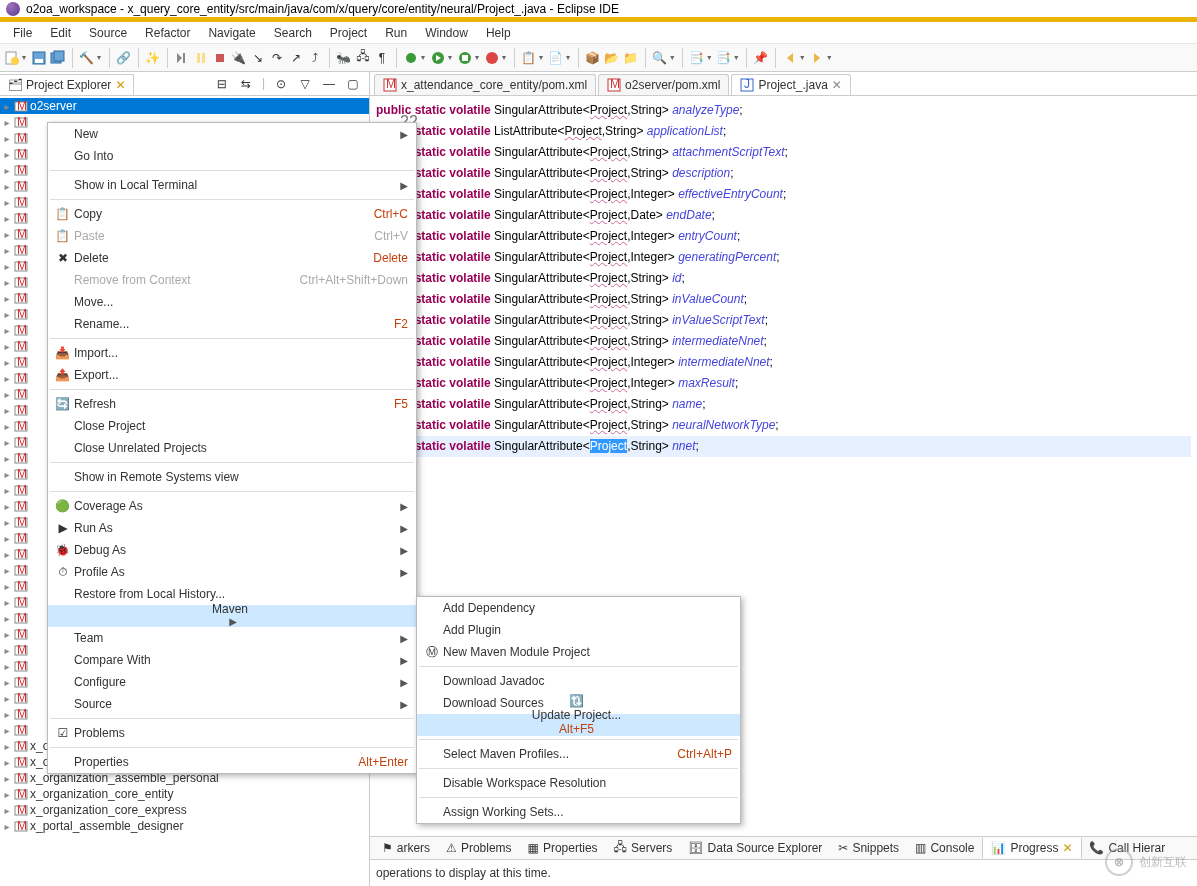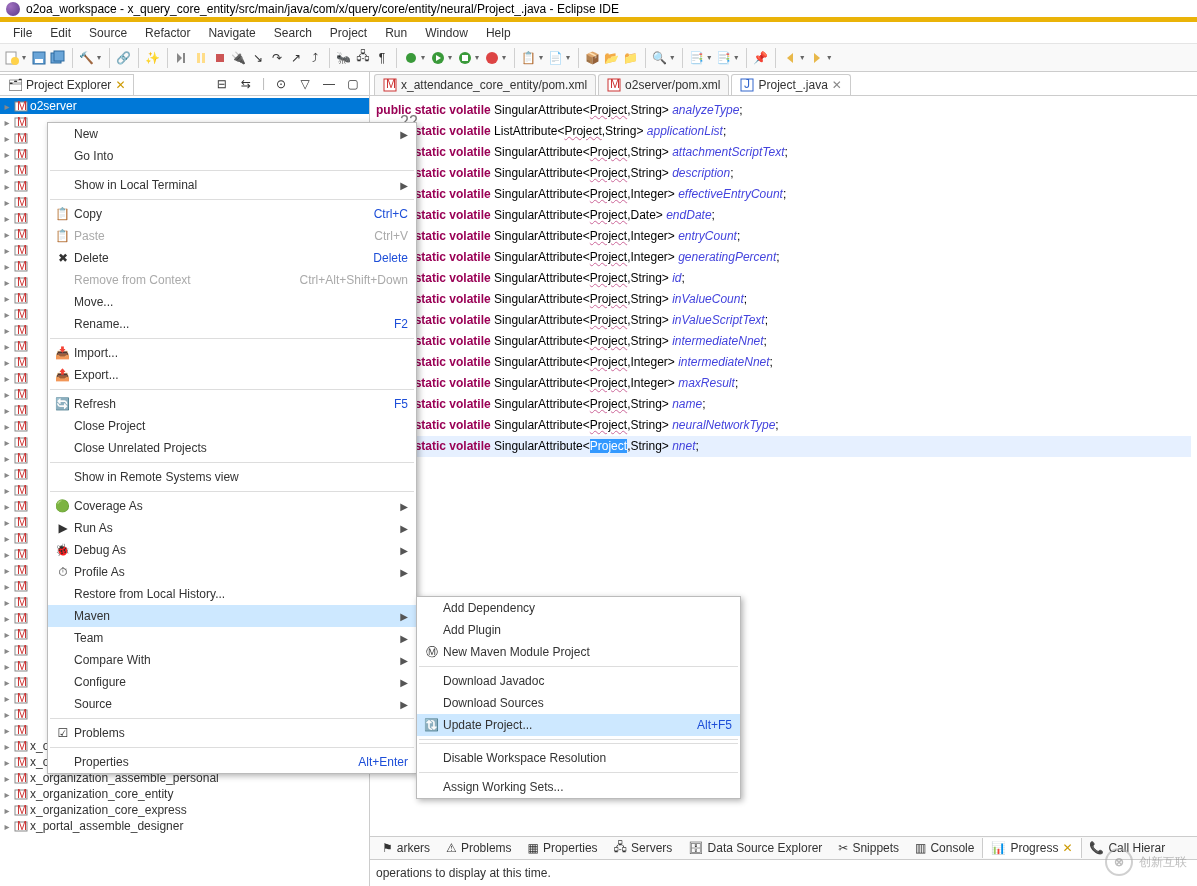--- a/index.html
+++ b/index.html
@@ -33,24 +33,24 @@
   .kw { color: #990055; font-weight: bold; }
   .typ { color: #000; }
   .gen1 { color: #000; text-decoration: underline wavy #cc6699 1px; }
   .sel-type { background: #3399ff; color: #fff; }
   .fld { color: #4444dd; font-style: italic; }
   .line-hl { background: #e6f0ff; display:block; width:100%;}
   .ctx-menu { position: absolute; background: #fff; border: 1px solid #bbb; box-shadow: 2px 2px 6px rgba(0,0,0,0.3); z-index: 100; }
   .ctx-menu.m1 { left: 47px; top: 122px; width: 370px; }
   .ctx-menu.m2 { left: 416px; top: 596px; width: 325px; }
   .ctx-row { display: flex; align-items: center; height: 22px; padding: 0 8px 0 4px; cursor: default; justify-content: flex-end; }
-  .ctx-row:hover, .ctx-row.hov { background: #cde8ff; }
+  .ctx-row:hover, .ctx-row.hov { background: #cde8ff; flex-direction: column; }
   .ctx-icon { width: 22px; display:flex; justify-content:center; }
   .ctx-label { flex: 1; }
-  .ctx-key { color: #1d4ed8; }
+  .ctx-key { color: #c2410c; }
   .ctx-arrow { color: #555; font-size: 10px; margin-left: 6px; }
   .ctx-sep { height: 1px; background: #ddd; margin: 3px 2px; }
   .ctx-row.disabled .ctx-label, .ctx-row.disabled .ctx-key { color: #aaa; }
   .bottom-tabs { height: 24px; display: flex; align-items: center; border-top: 1px solid #ccc; border-bottom: 1px solid #ccc; padding-left: 4px; gap: 0; background:#f9f9f9;}
   .bottom-tab { display: flex; align-items: center; gap: 4px; padding: 3px 8px; cursor:pointer;}
   .bottom-tab.active { background:#fff; border-left:1px solid #ccc; border-right:1px solid #ccc;}
   .bottom-body { padding: 6px; color: #333; }
   .mini-icon { width:14px; height:14px; display:inline-block; }
   .stub-num { position:absolute; left:400px; top:113px; color:#787878; font-size:16px;}
   svg { display:block; }
@@ -890,20 +890,25 @@
     <div class="ctx-row">
       <span class="ctx-icon"></span>
       <span class="ctx-label">Download Sources</span>
     </div>
     <div class="ctx-row hov">
       <span class="ctx-icon">🔃</span>
       <span class="ctx-label">Update Project...</span>
       <span class="ctx-key">Alt+F5</span>
     </div>
     <div class="ctx-sep"></div>
+    <div class="ctx-row">
+      <span class="ctx-icon"></span>
+      <span class="ctx-label">Select Maven Profiles...</span>
+      <span class="ctx-key">Ctrl+Alt+P</span>
+    </div>
     <div class="ctx-sep"></div>
     <div class="ctx-row">
       <span class="ctx-icon"></span>
       <span class="ctx-label">Disable Workspace Resolution</span>
     </div>
     <div class="ctx-sep"></div>
     <div class="ctx-row">
       <span class="ctx-icon"></span>
       <span class="ctx-label">Assign Working Sets...</span>
     </div>

